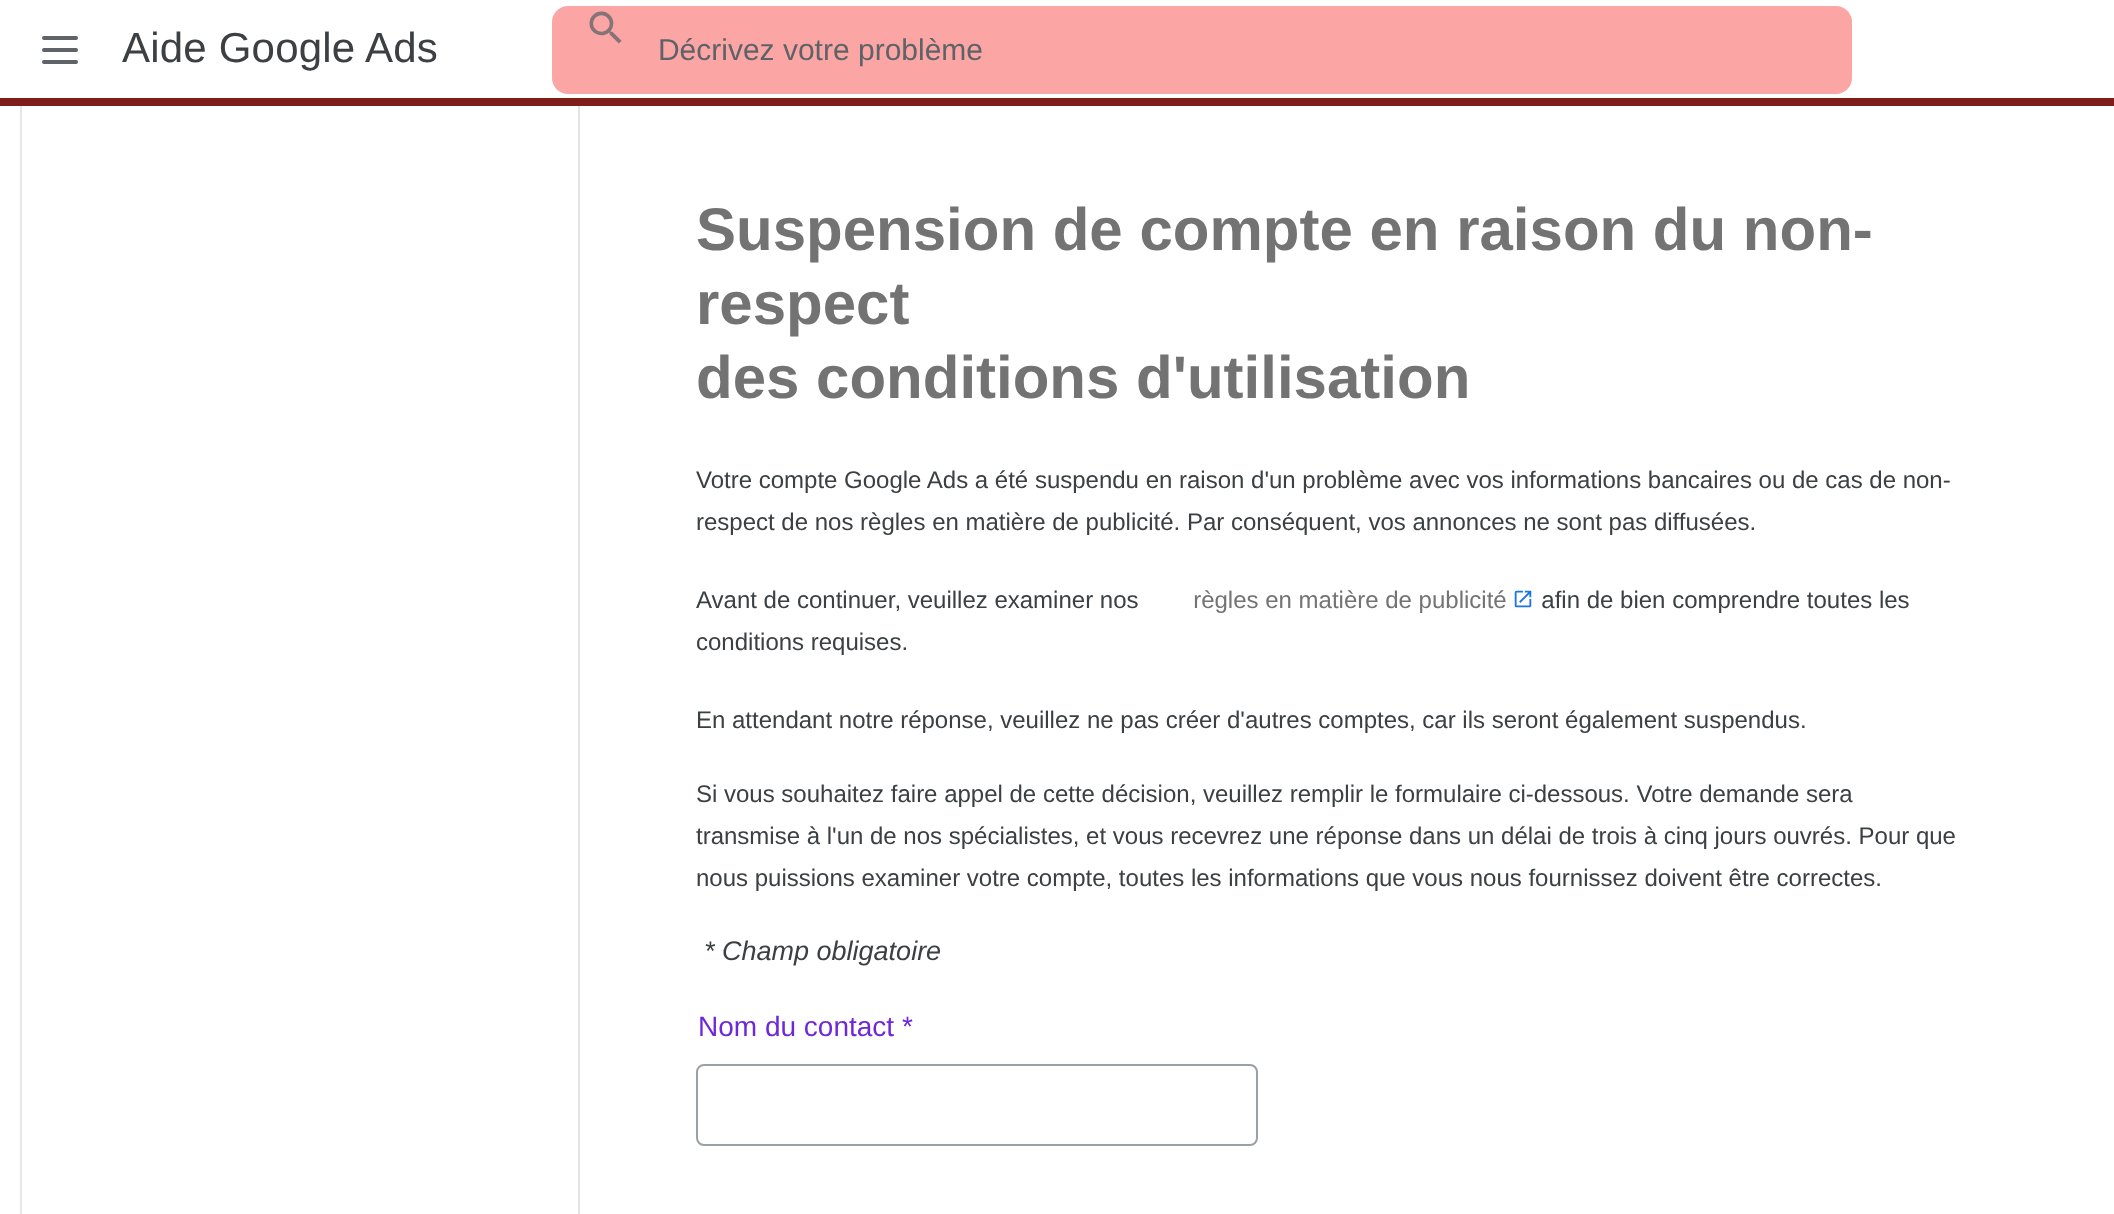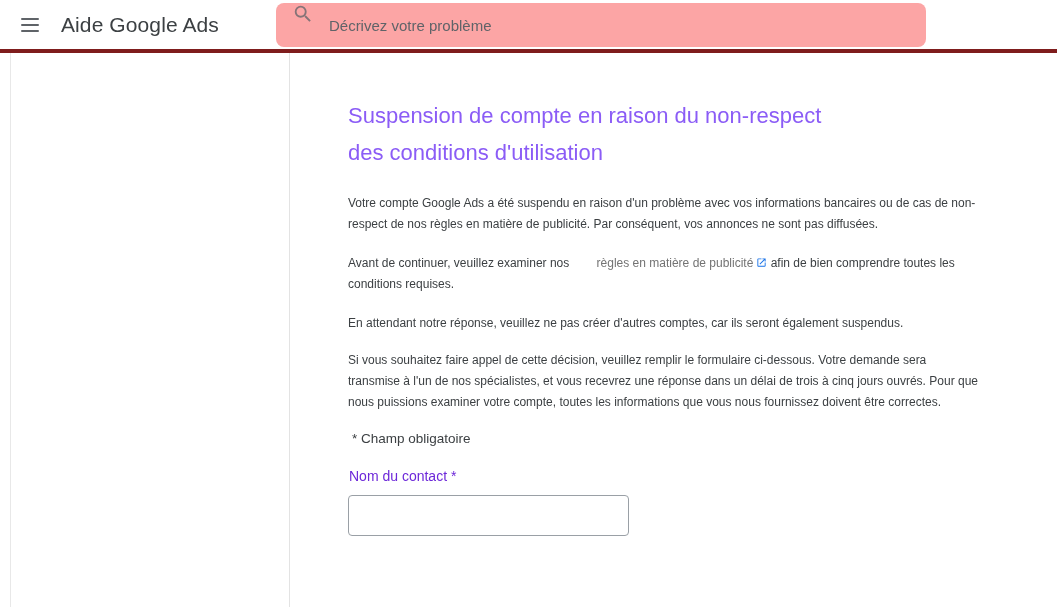--- a/index.html
+++ b/index.html
@@ -109,24 +109,24 @@
     flex: 1 1 auto;
     padding: 44px 0 0 58px;
     box-sizing: border-box;
     overflow: hidden;
   }
   .content-inner {
     max-width: 632px;
   }
 
   h1.page-title {
-    font-size: 22px;
+    font-size: 30px;
     line-height: 37px;
-    font-weight: 400;
-    color: #8b5cf6;
+    font-weight: 700;
+    color: #737373;
     margin: 0 0 22px 0;
     letter-spacing: 0;
     white-space: pre-line;
   }
   p.para {
     font-size: 12px;
     line-height: 21px;
     color: #3c4043;
     margin: 0 0 18px 0;
   }
@@ -141,20 +141,21 @@
     display: inline-block;
     vertical-align: -1px;
     margin-left: 3px;
     width: 11px;
     height: 11px;
   }
   .required-note {
     font-size: 13.5px;
     color: #3c4043;
     margin: 0 0 22px 4px;
+    font-style: italic;
   }
   .field {
     margin-bottom: 19px;
   }
   .field-label {
     font-size: 14px;
     color: #6d28d9;
     margin-bottom: 11px;
     margin-left: 1px;
   }

